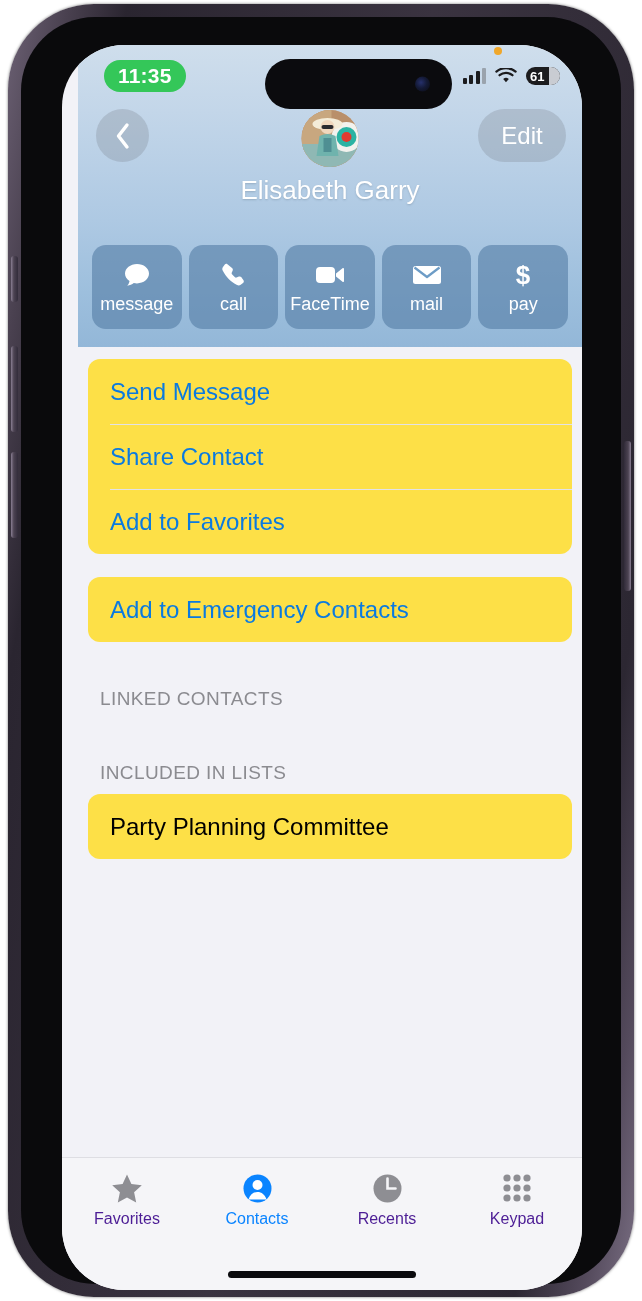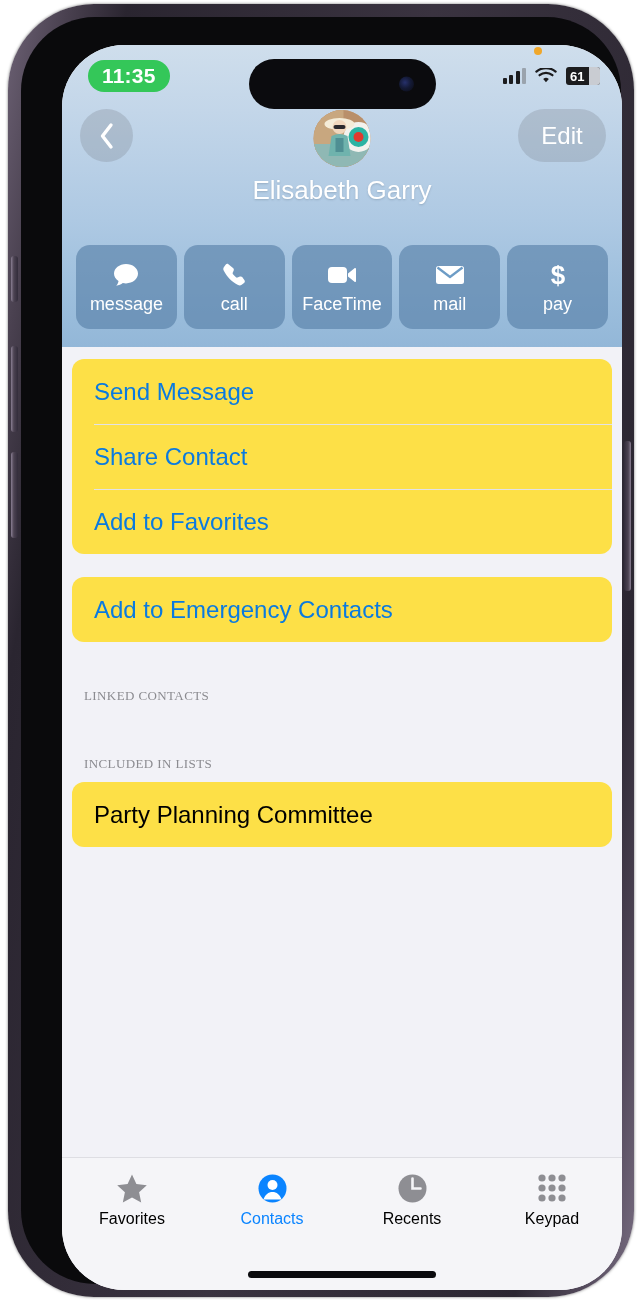--- a/index.html
+++ b/index.html
@@ -33,25 +33,26 @@
     top: 13px;
     width: 600px;
     height: 1267px;
     border-radius: 74px;
     background: #0a0a0c;
   }
   .screen {
     position: absolute;
     left: 41px;
     top: 28px;
-    width: 560px;
+    width: 504px;
     height: 1245px;
     border-radius: 62px;
     overflow: hidden;
     background: #f2f2f7;
+    padding-left: 16px;
   }
   
   .btn-side {
     position: absolute;
     background: linear-gradient(90deg,#8a7f93 0%, #4c4352 40%, #322c3a 100%);
     border-radius: 3px;
   }
   .btn-action { left: 3px; top: 252px; width: 7px; height: 46px; }
   .btn-volup  { left: 3px; top: 342px; width: 7px; height: 86px; }
   .btn-voldn  { left: 3px; top: 448px; width: 7px; height: 86px; }
@@ -122,21 +123,21 @@
   .sig-bars { display: flex; align-items: flex-end; gap: 2.5px; height: 16px; }
   .sig-bars i { width: 4px; background: #1c1c1e; border-radius: 1px; display:block; }
   .sig-bars i:nth-child(1){height:6px;}
   .sig-bars i:nth-child(2){height:9px;}
   .sig-bars i:nth-child(3){height:13px;}
   .sig-bars i:nth-child(4){height:16px;background:#9aa3ad;}
   .wifi-ico { width: 22px; height: 16px; position: relative; }
   .batt {
     position: relative;
     width: 34px; height: 18px;
-    border-radius: 3px;
+    border-radius: 9px;
     background: #1c1c1e;
     display: flex; align-items: center; justify-content: flex-start;
     overflow: hidden;
   }
   .batt-txt {
     color: #ffffff;
     font-size: 13px;
     font-weight: bold;
     padding-left: 4px;
     line-height: 1;
@@ -233,25 +234,24 @@
     position: absolute;
     left: 22px; right: 0; top: 0;
     height: 1px;
     background: #e2e2e6;
   }
   .row.link { color: #0a7ae0; }
   .row.plain { color: #000000; }
   .row.danger { color: #e8423a; }
 
   .sec-head {
-    font-size: 13px;
+    font-size: 19px;
     color: #8b8b90;
     letter-spacing: 0.4px;
     padding: 30px 22px 10px;
-    font-family: Liberation Serif, serif;
   }
 
   
   .annot-wrap { position: relative; }
   .annot-ring {
     position: absolute;
     left: -2px;
     right: -2px;
     top: -13px;
     bottom: -13px;
@@ -271,21 +271,21 @@
     display: flex;
     align-items: flex-start;
     padding-top: 14px;
   }
   .tab {
     flex: 1;
     display: flex;
     flex-direction: column;
     align-items: center;
     gap: 7px;
-    color: #000000;
+    color: #4c1d95;
   }
   .tab.active { color: #0a84ff; }
   .tab-label { font-size: 16px; line-height: 1; }
   .tab-ico { height: 32px; display: flex; align-items: center; justify-content: center; }
   .home-ind {
     position: absolute;
     left: 50%; transform: translateX(-50%);
     bottom: 12px;
     width: 188px; height: 7px;
     border-radius: 4px;

